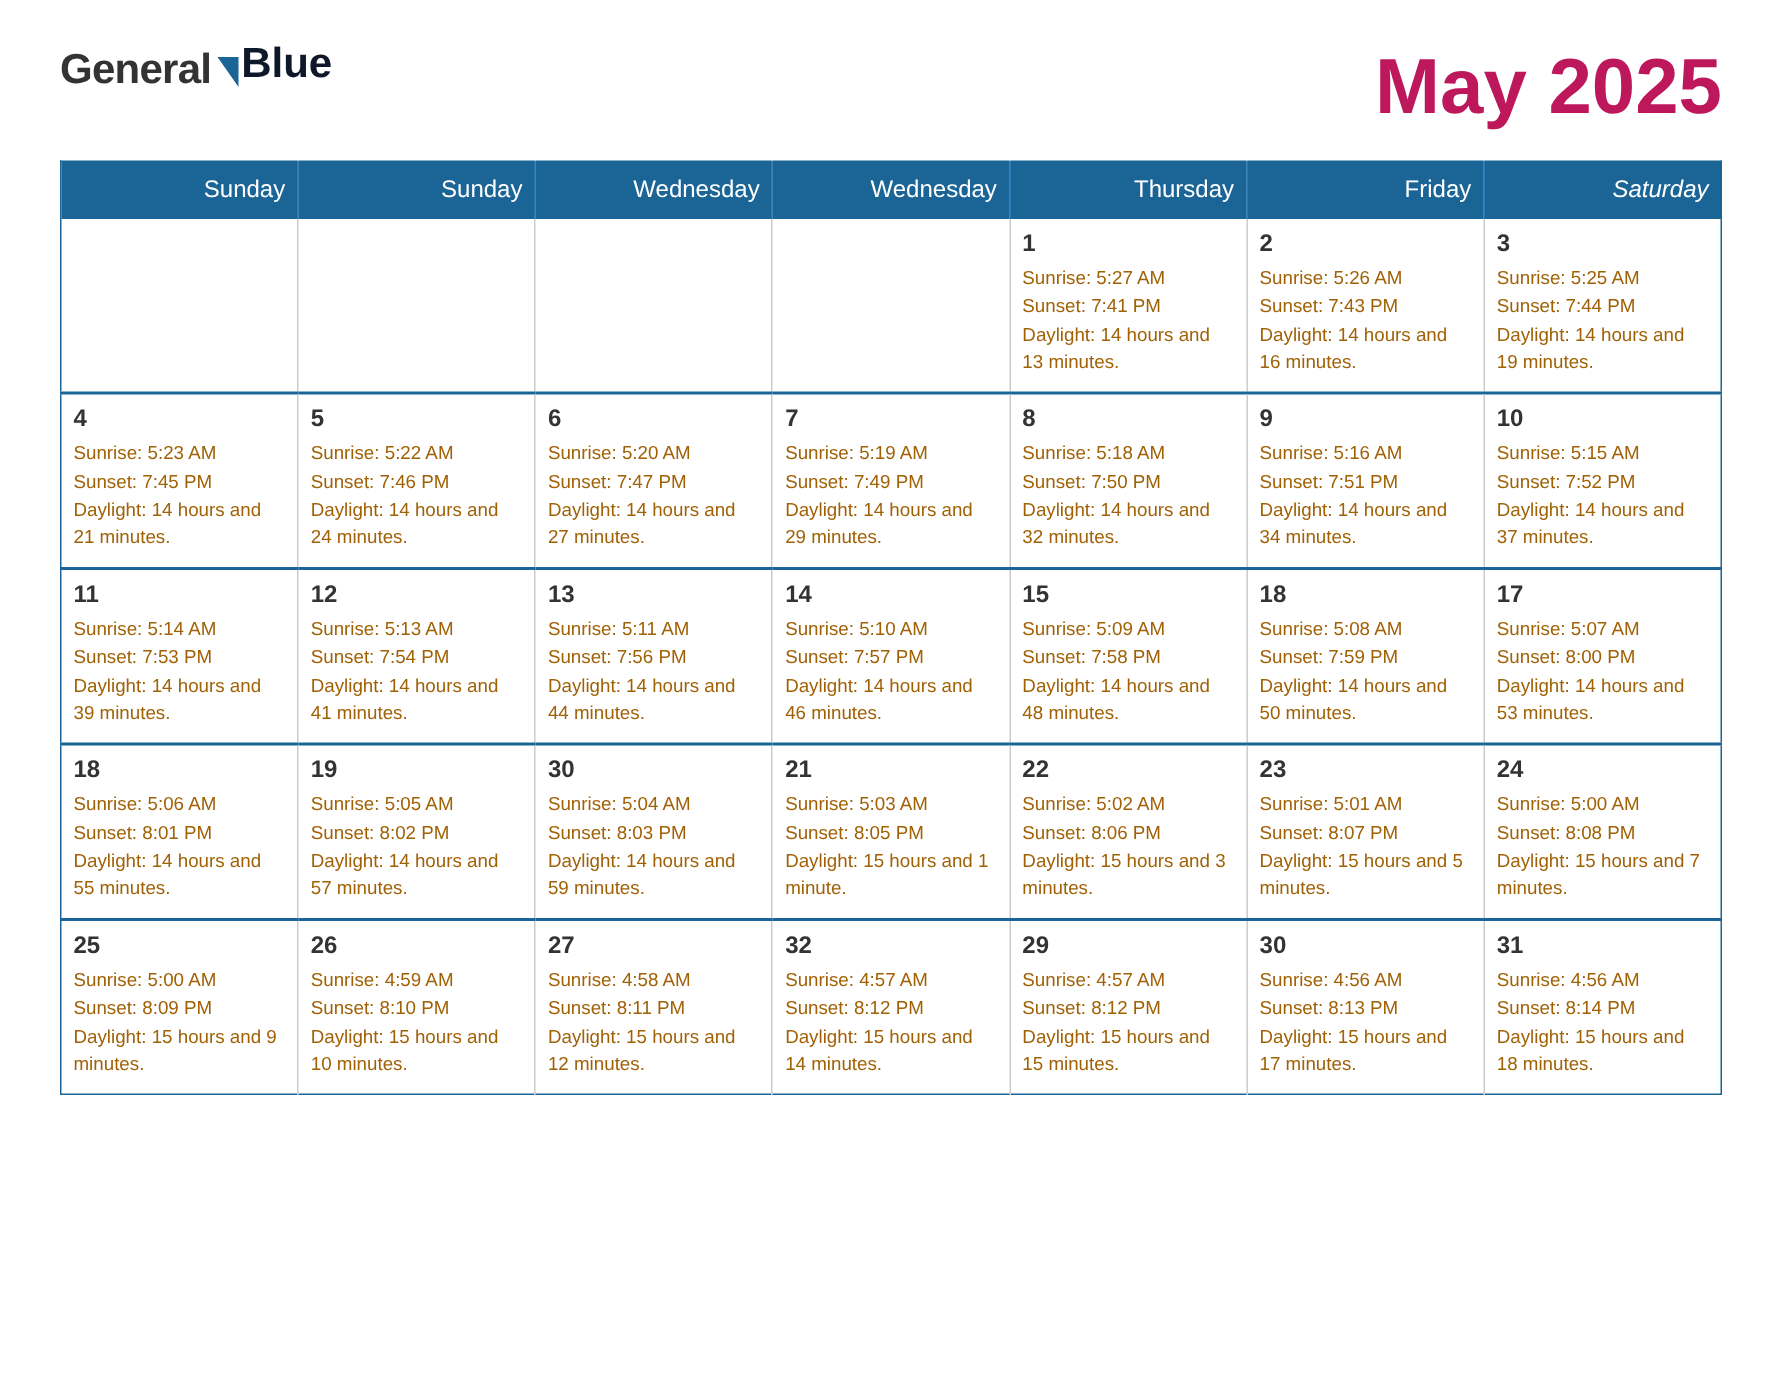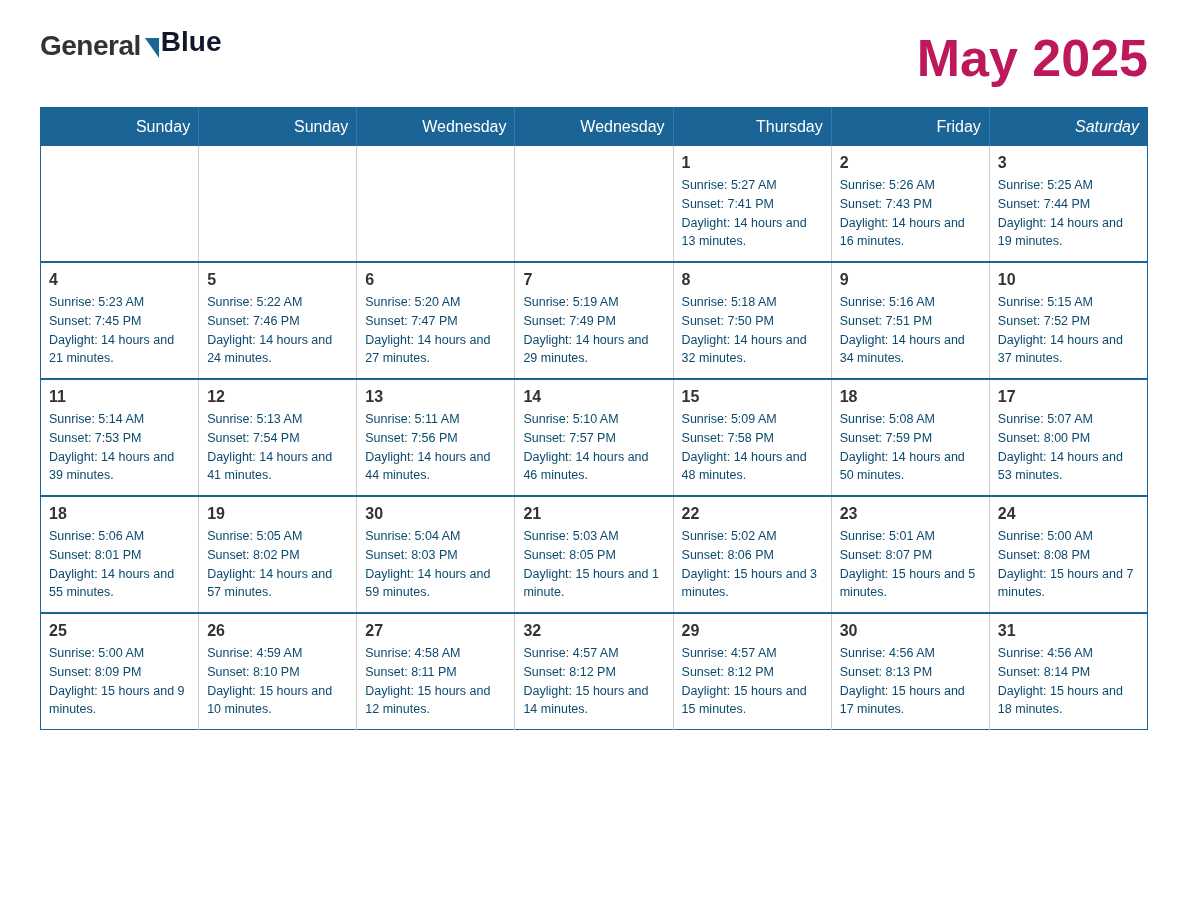--- a/index.html
+++ b/index.html
@@ -95,21 +95,21 @@
       border-bottom: none;
     }
     .day-number {
       font-size: 16px;
       font-weight: bold;
       color: #333;
       margin-bottom: 4px;
     }
     .day-info {
       font-size: 12.5px;
-      color: #0c4a6e;
+      color: #a16207;
       line-height: 1.5;
     }
     .empty-cell {
       background: #fff;
     }
   </style>
 </head>
 <body>
 
 <div class="header-section">

